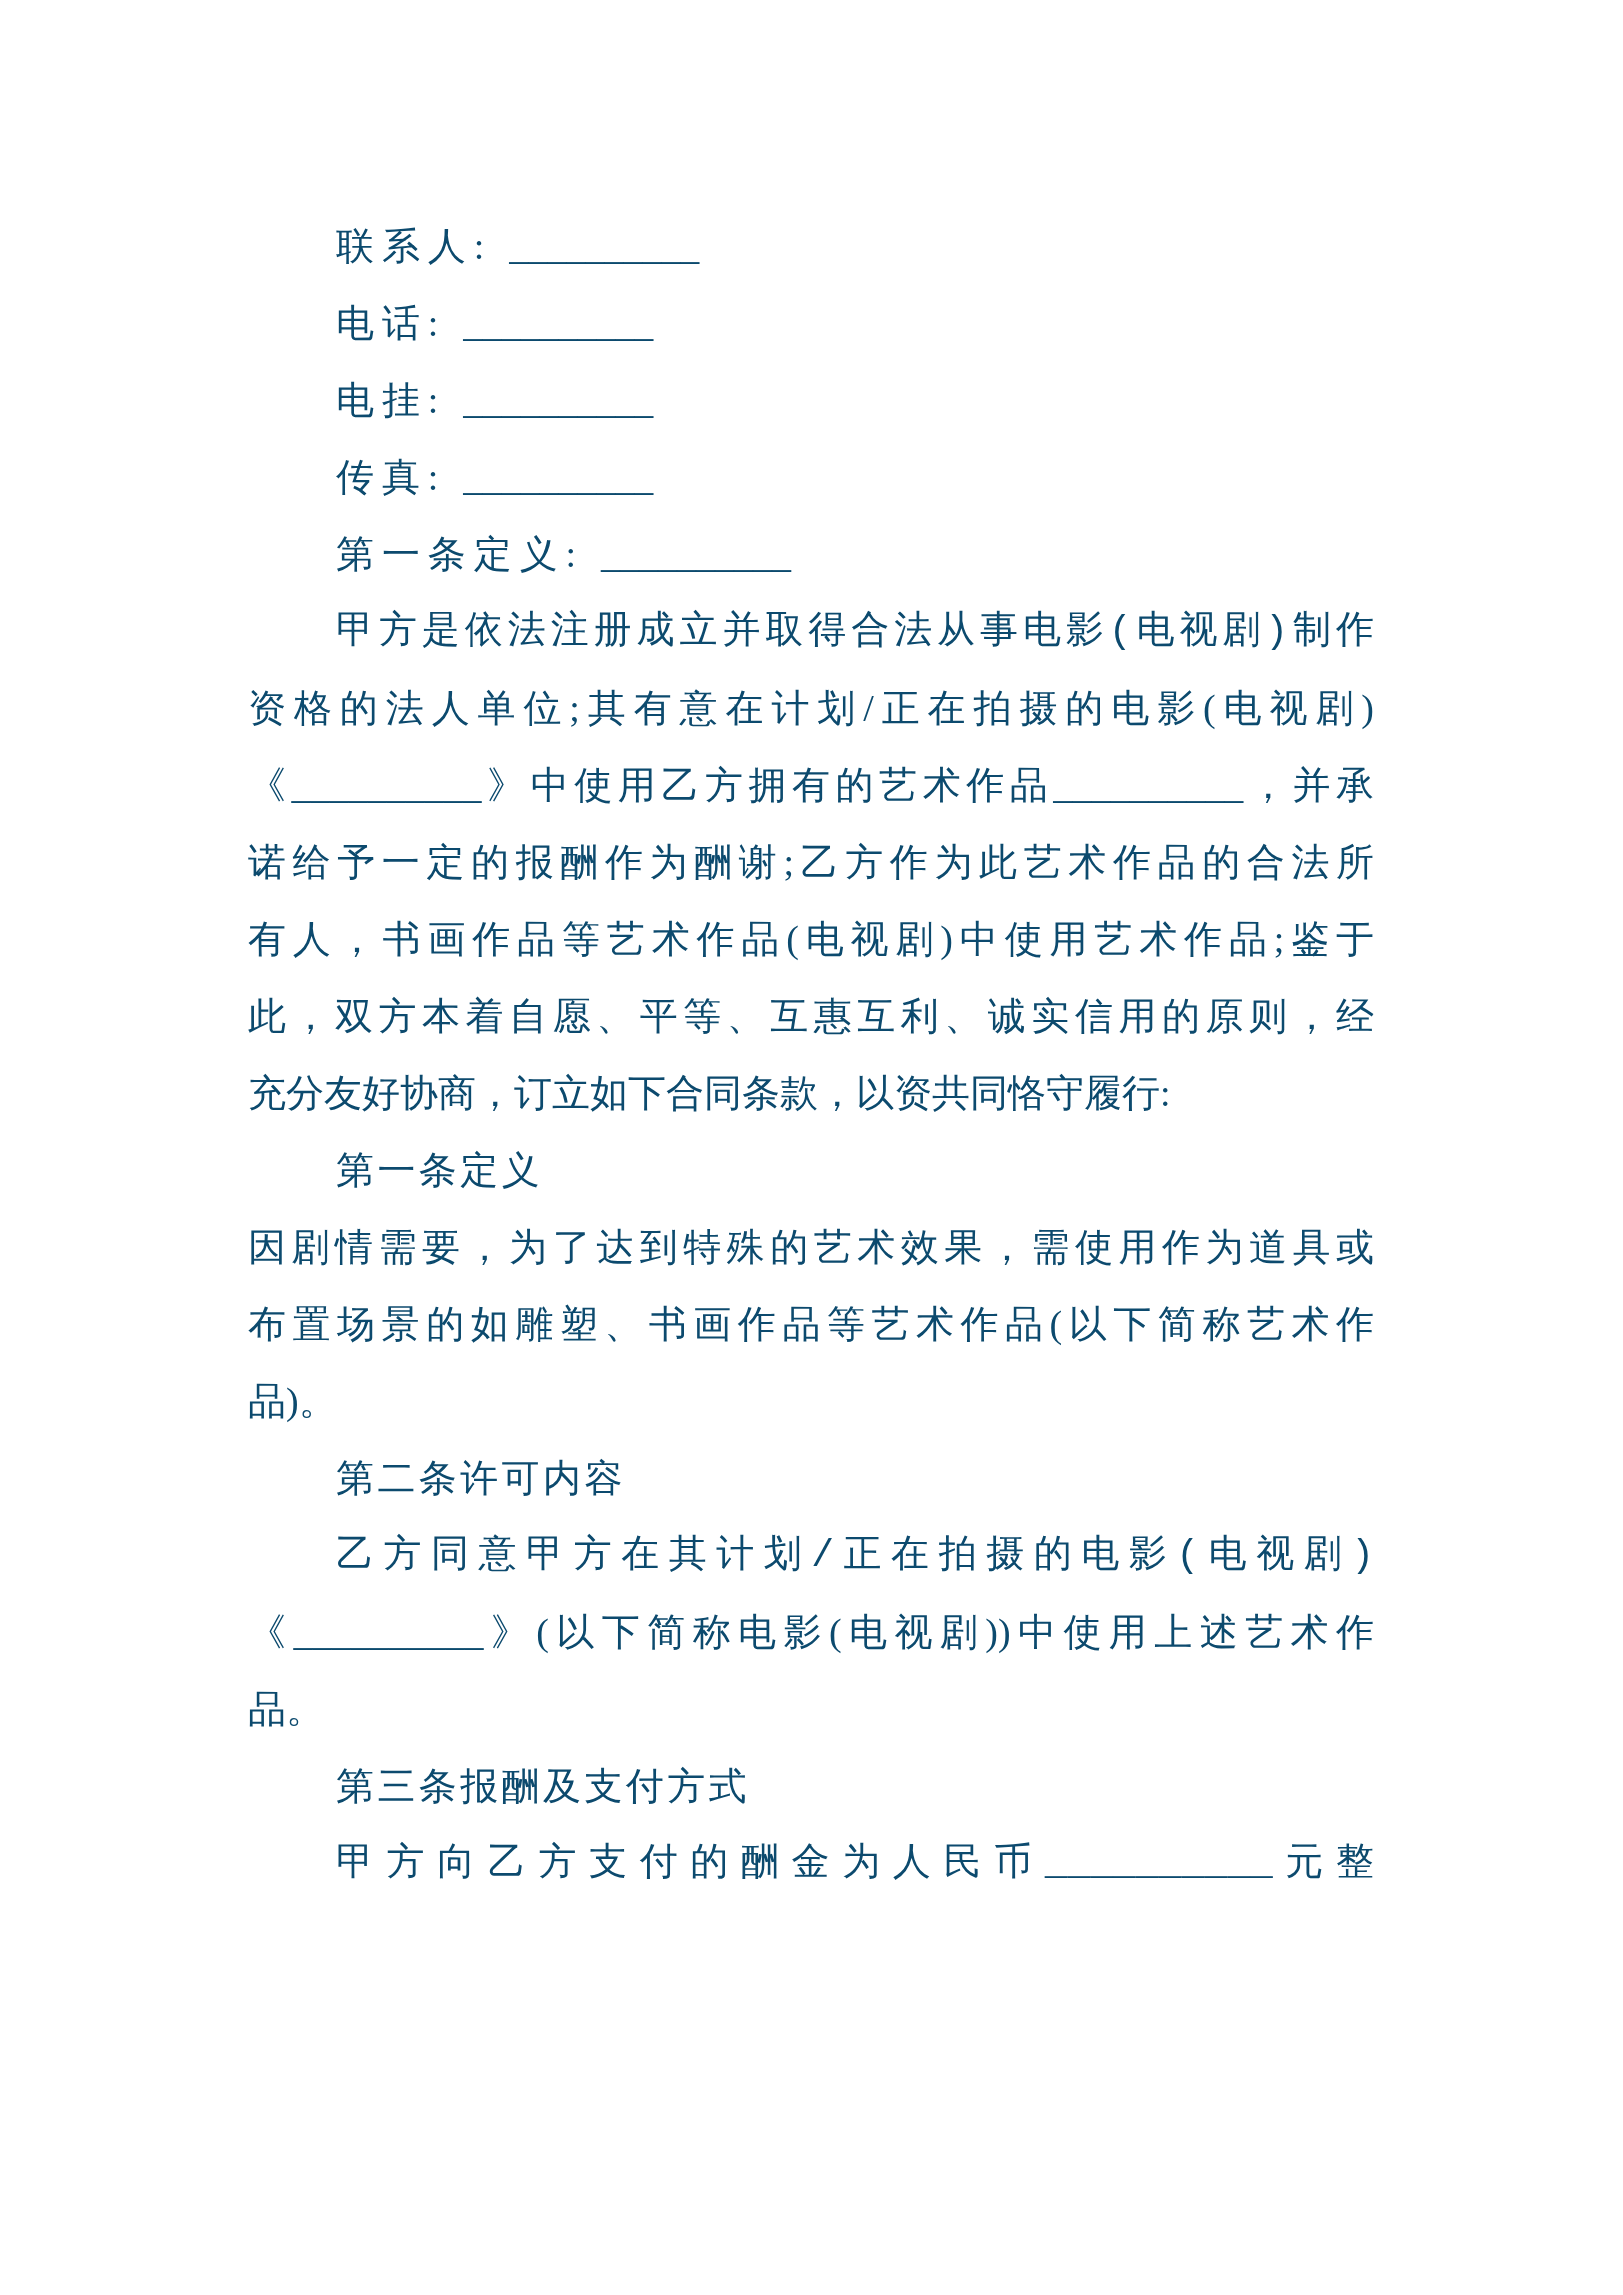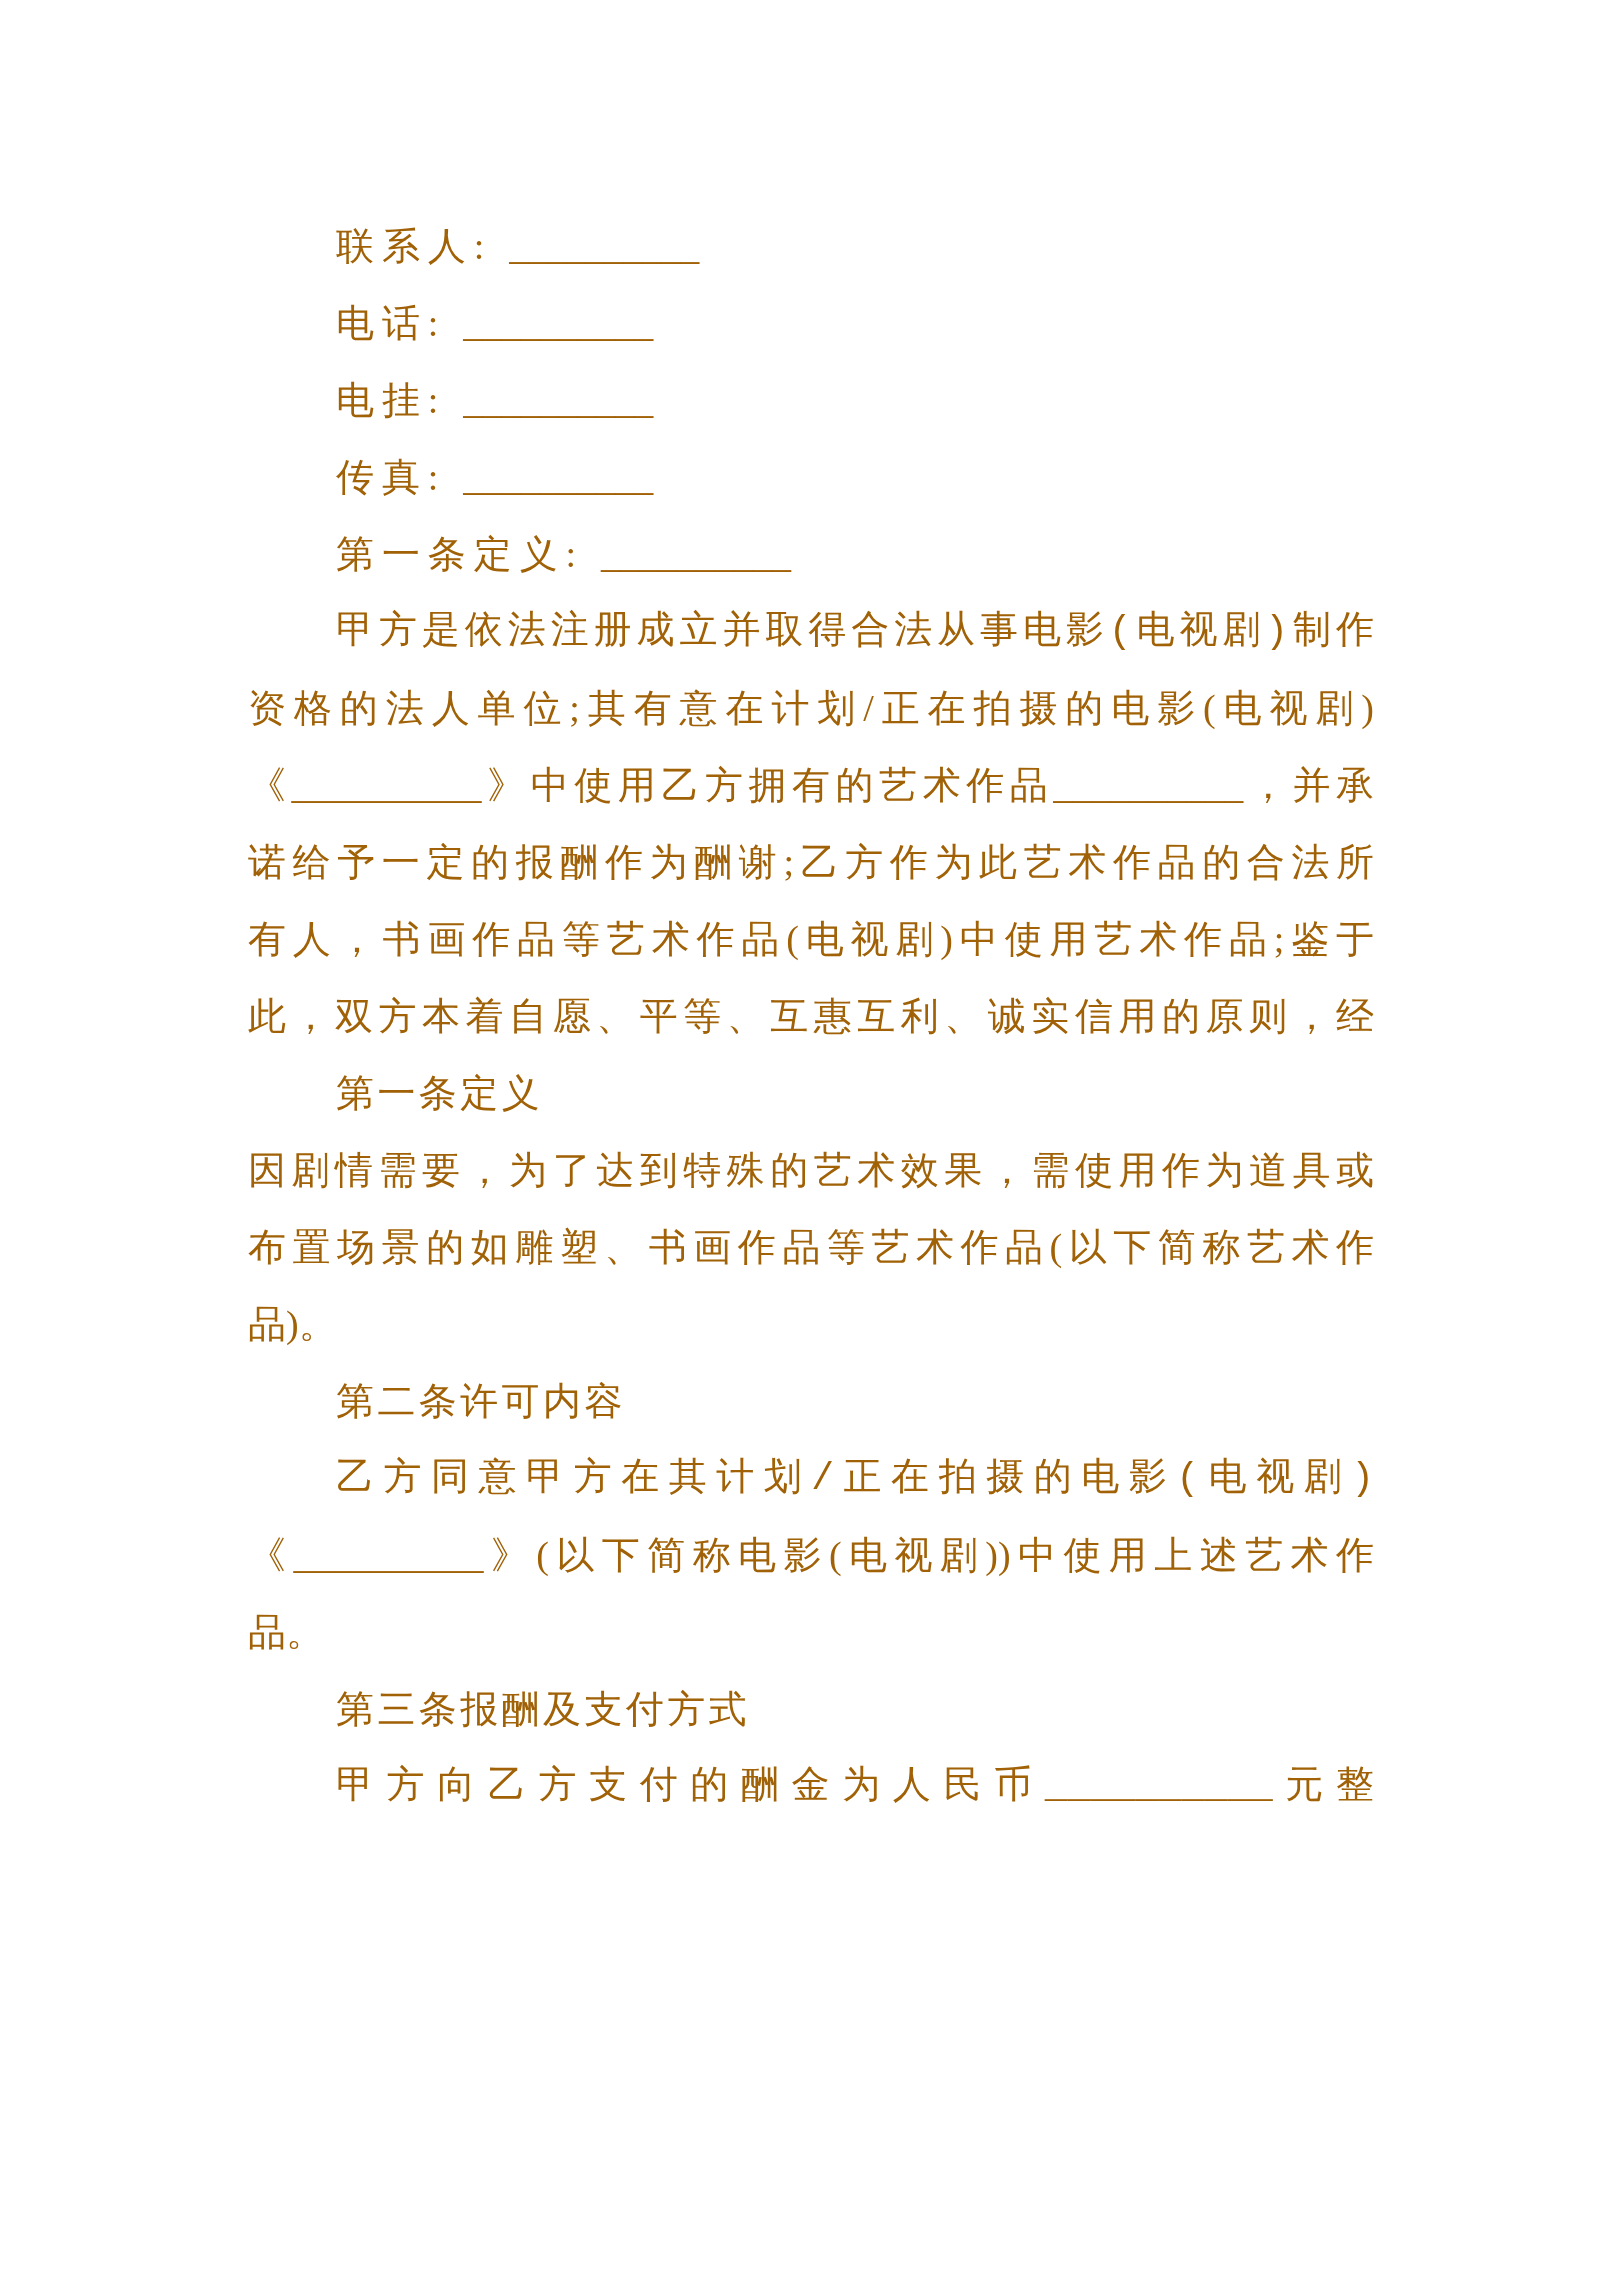--- a/index.html
+++ b/index.html
@@ -18,21 +18,21 @@
     position: absolute;
     left: 248px;
     top: 208px;
     width: 1126px;
   }
   .line {
     font-family: "Liberation Serif", "DejaVu Serif", serif;
     font-size: 38px;
     line-height: 77px;
     height: 77px;
-    color: #a16207;
+    color: #0c4a6e;
     white-space: nowrap;
   }
   
   .j {
     text-align: justify;
     text-align-last: justify;
     text-justify: inter-character;
     white-space: normal;
   }
   
@@ -61,20 +61,21 @@
 
 
     <div class="line contact"><span class="lbl">第一条定义:</span><span class="blank">__________</span></div>
 
     <div class="line j ind">甲方是依法注册成立并取得合法从事电影(电视剧)制作</div>
     <div class="line j">资格的法人单位;其有意在计划/正在拍摄的电影(电视剧)</div>
     <div class="line j">《__________》中使用乙方拥有的艺术作品__________，并承</div>
     <div class="line j">诺给予一定的报酬作为酬谢;乙方作为此艺术作品的合法所</div>
     <div class="line j">有人，书画作品等艺术作品(电视剧)中使用艺术作品;鉴于</div>
     <div class="line j">此，双方本着自愿、平等、互惠互利、诚实信用的原则，经</div>
+    <div class="line">充分友好协商，订立如下合同条款，以资共同恪守履行:</div>
 
     <div class="line heading">第一条定义</div>
     <div class="line j">因剧情需要，为了达到特殊的艺术效果，需使用作为道具或</div>
     <div class="line j">布置场景的如雕塑、书画作品等艺术作品(以下简称艺术作</div>
     <div class="line">品)。</div>
 
     <div class="line heading">第二条许可内容</div>
     <div class="line j ind">乙方同意甲方在其计划/正在拍摄的电影(电视剧)</div>
     <div class="line j">《__________》(以下简称电影(电视剧))中使用上述艺术作</div>
     <div class="line">品。</div>

